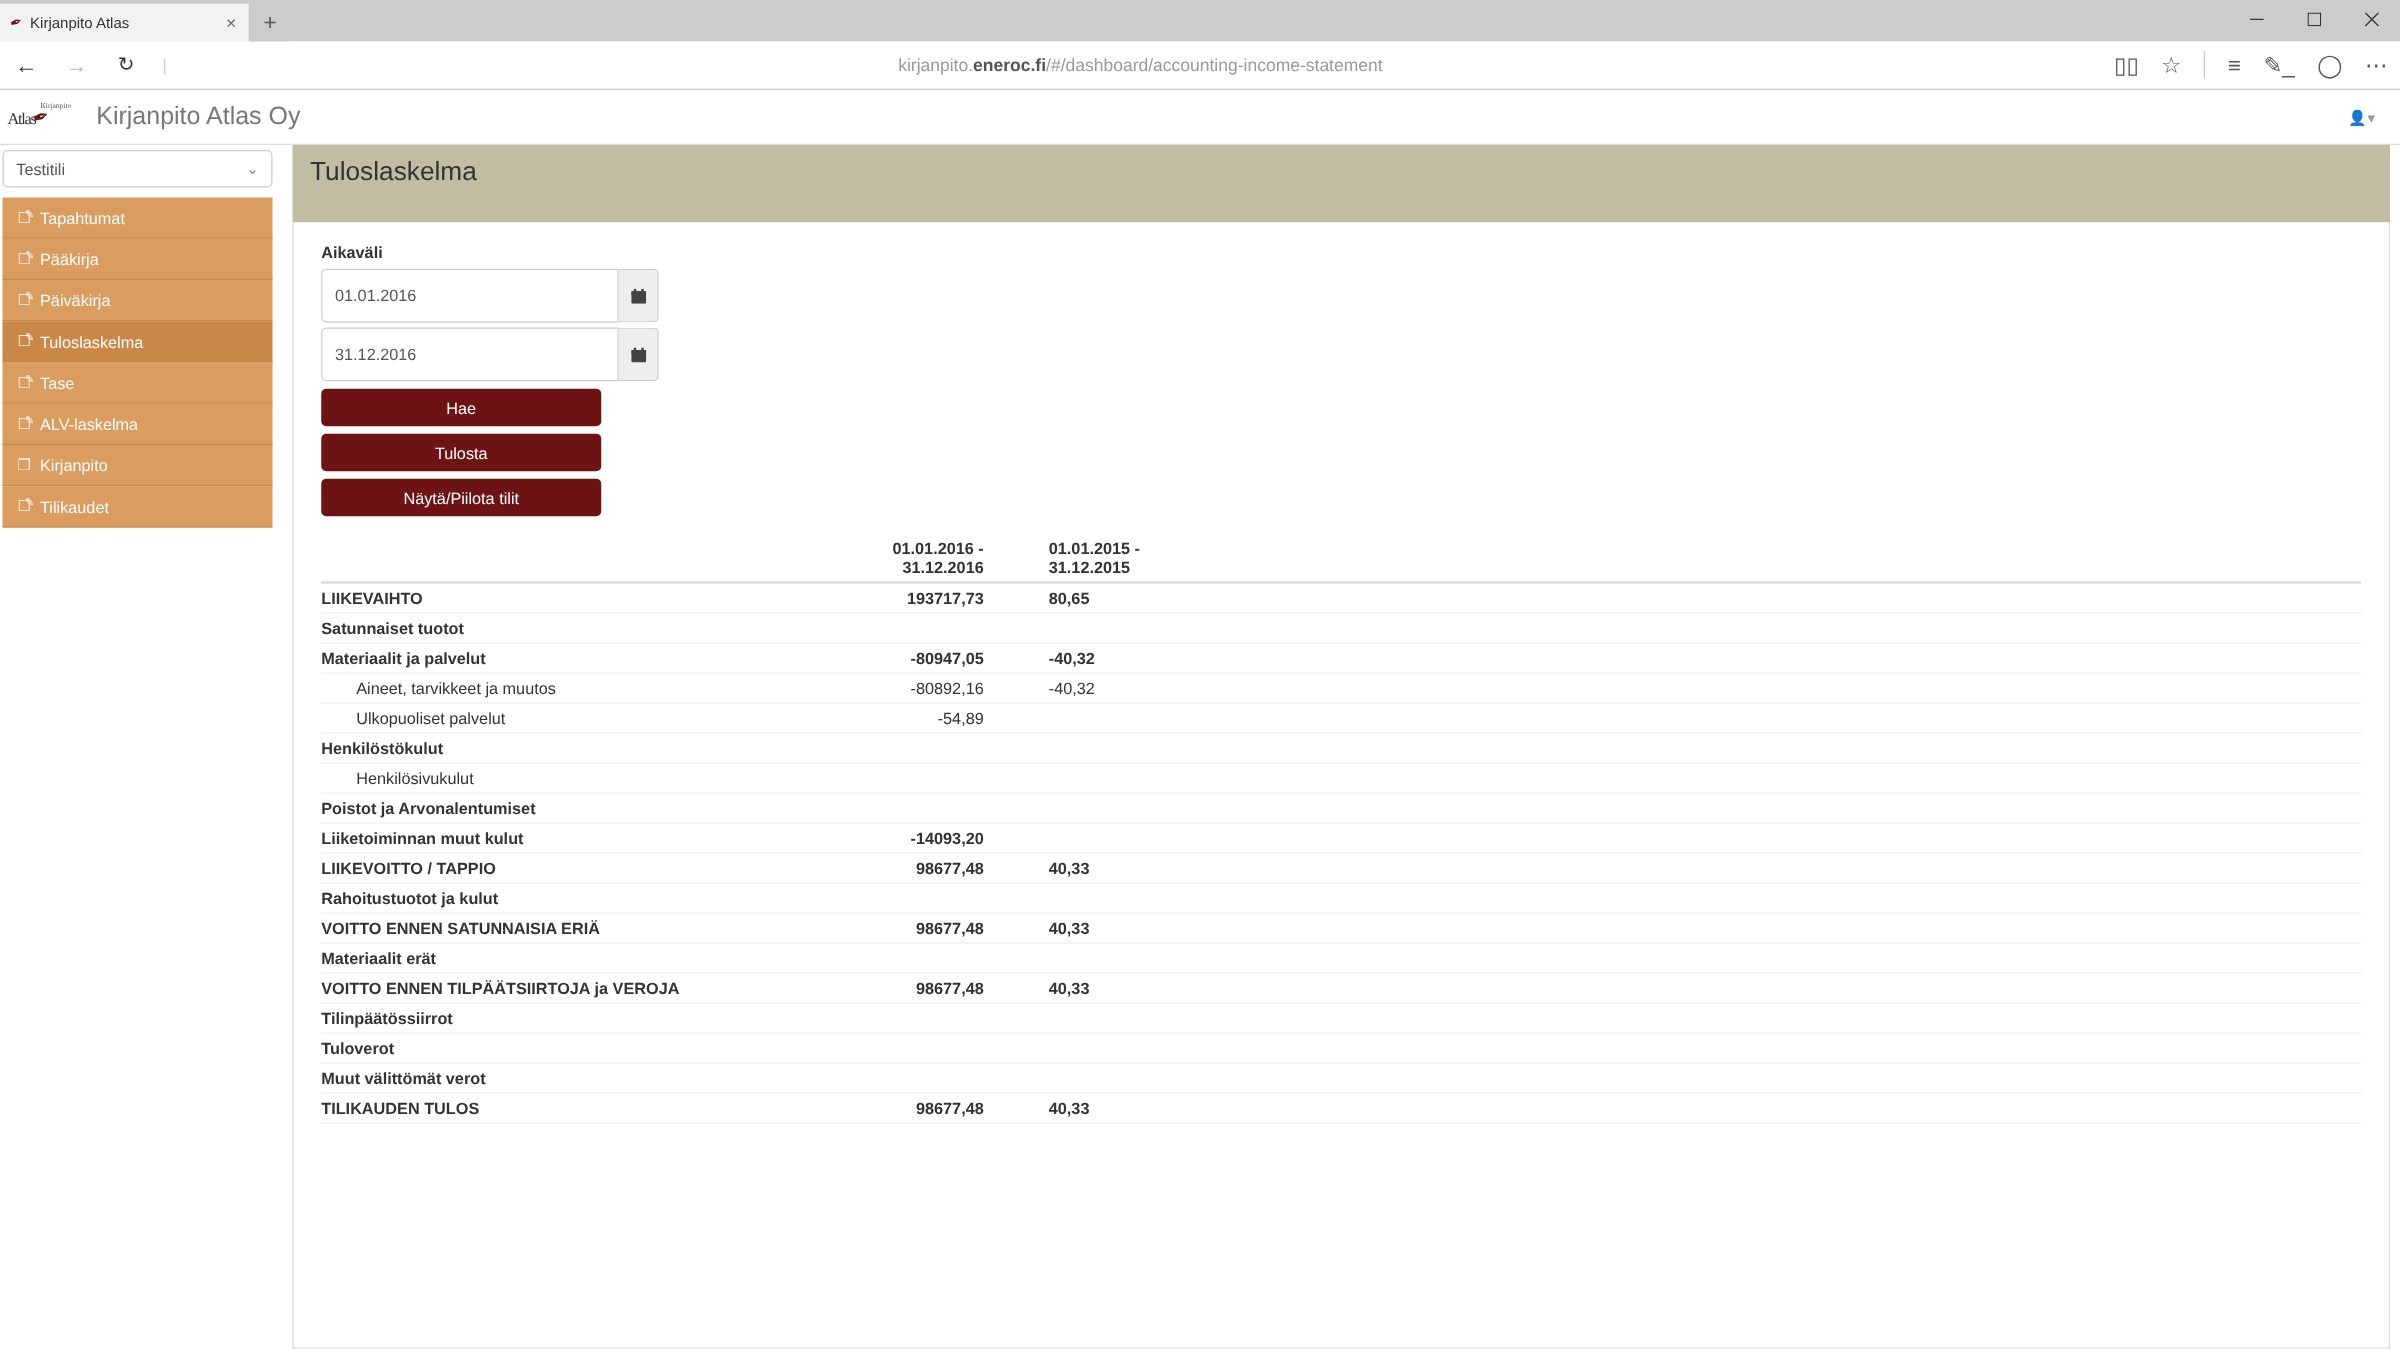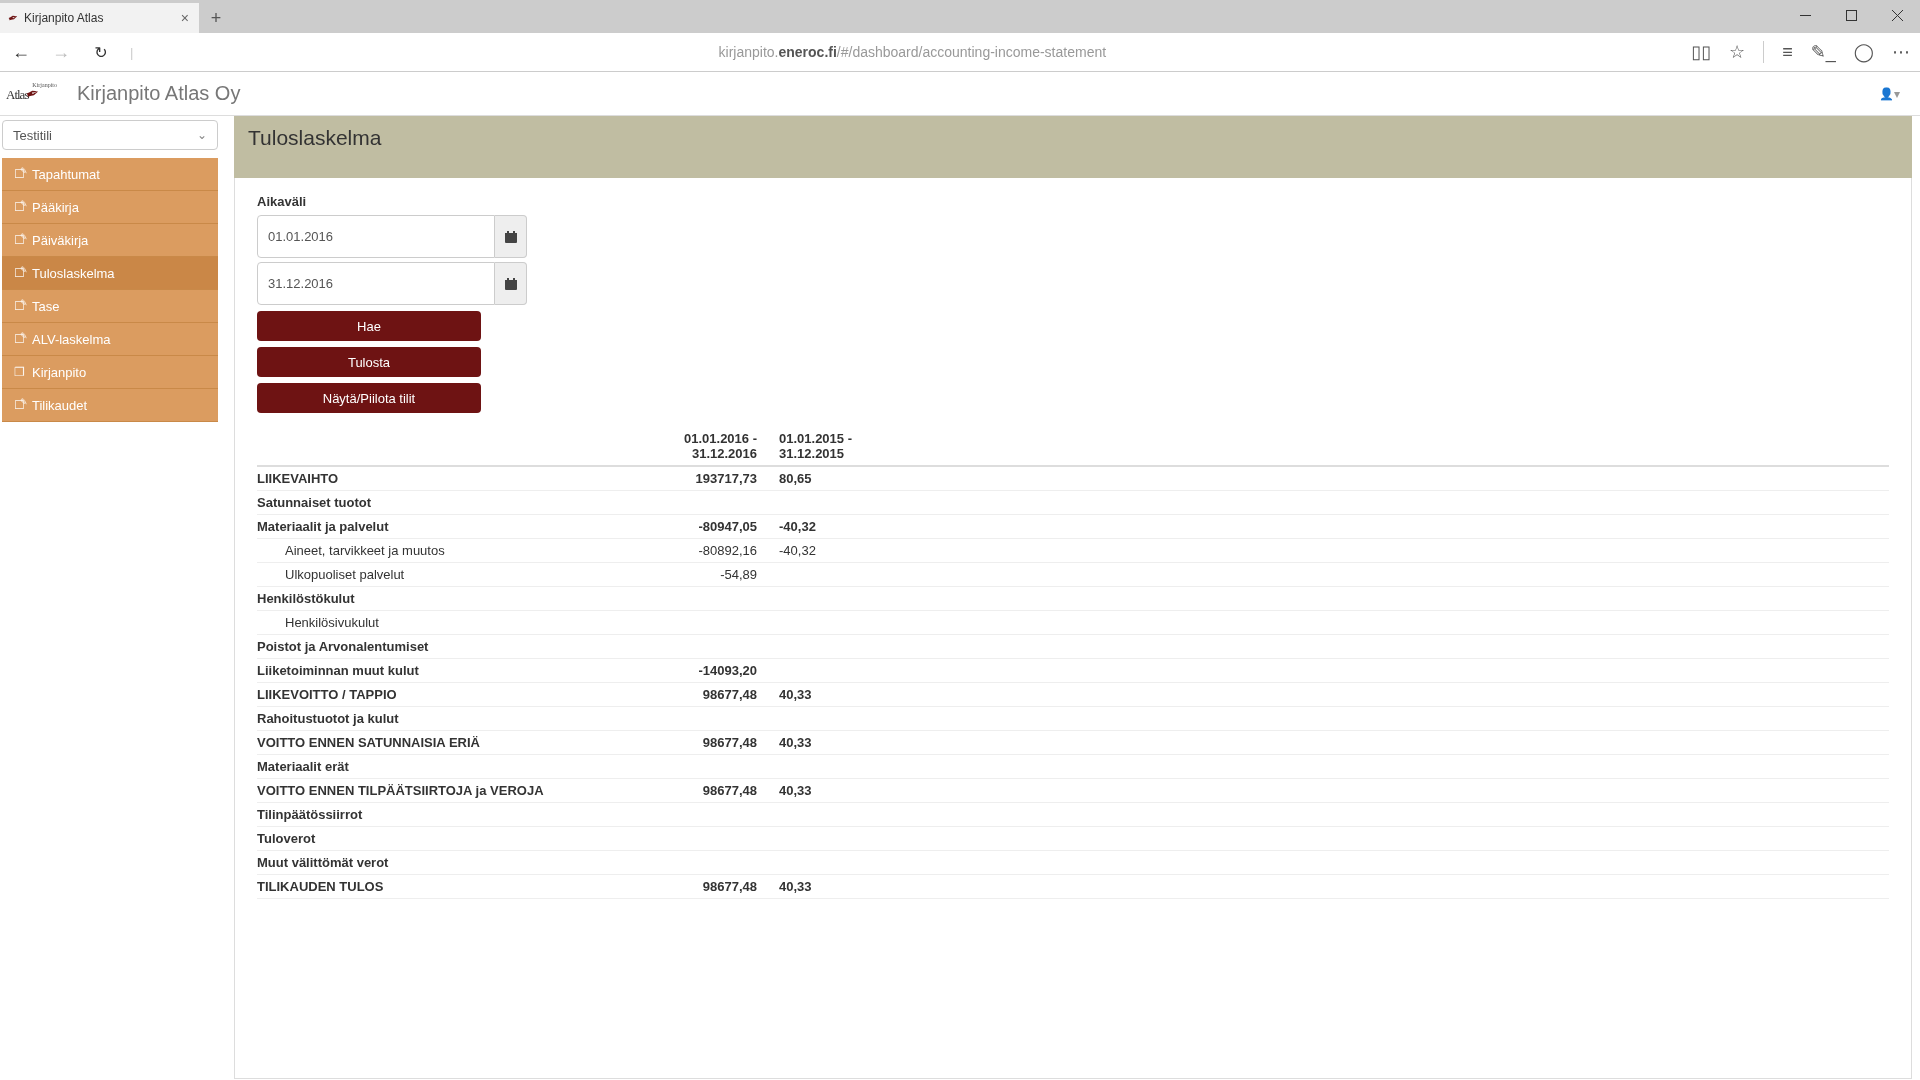--- a/index.html
+++ b/index.html
@@ -230,20 +230,21 @@
   .statement {
     margin-top: 14px;
     width: 100%;
     font-size: 13px;
   }
   .strow {
     display: flex;
     padding: 4px 0;
     border-bottom: 1px solid #eee;
     align-items: flex-end;
+    gap: 30px;
   }
   .strow.head { border-bottom: 2px solid #ddd; }
   .strow .c-label { flex: 0 0 378px; }
   .strow .c-label.ind { padding-left: 28px; }
   .strow .c-v1 { flex: 0 0 144px; text-align: right; padding-right: 22px; }
   .strow .c-v2 { flex: 0 0 140px; text-align: left; }
   .strow .rest { flex: 1; }
   .bold { font-weight: 700; }
 </style>
 </head>

